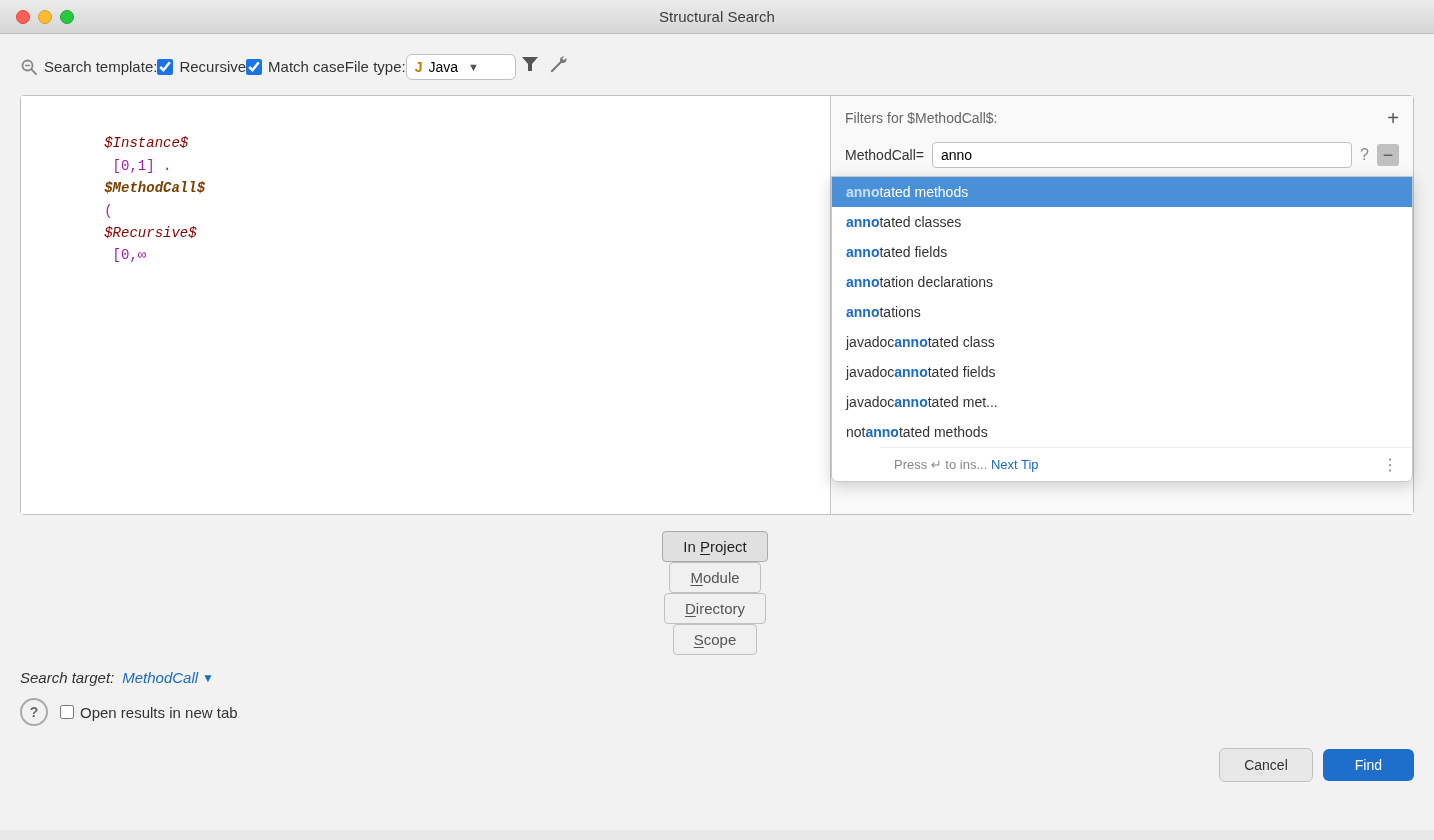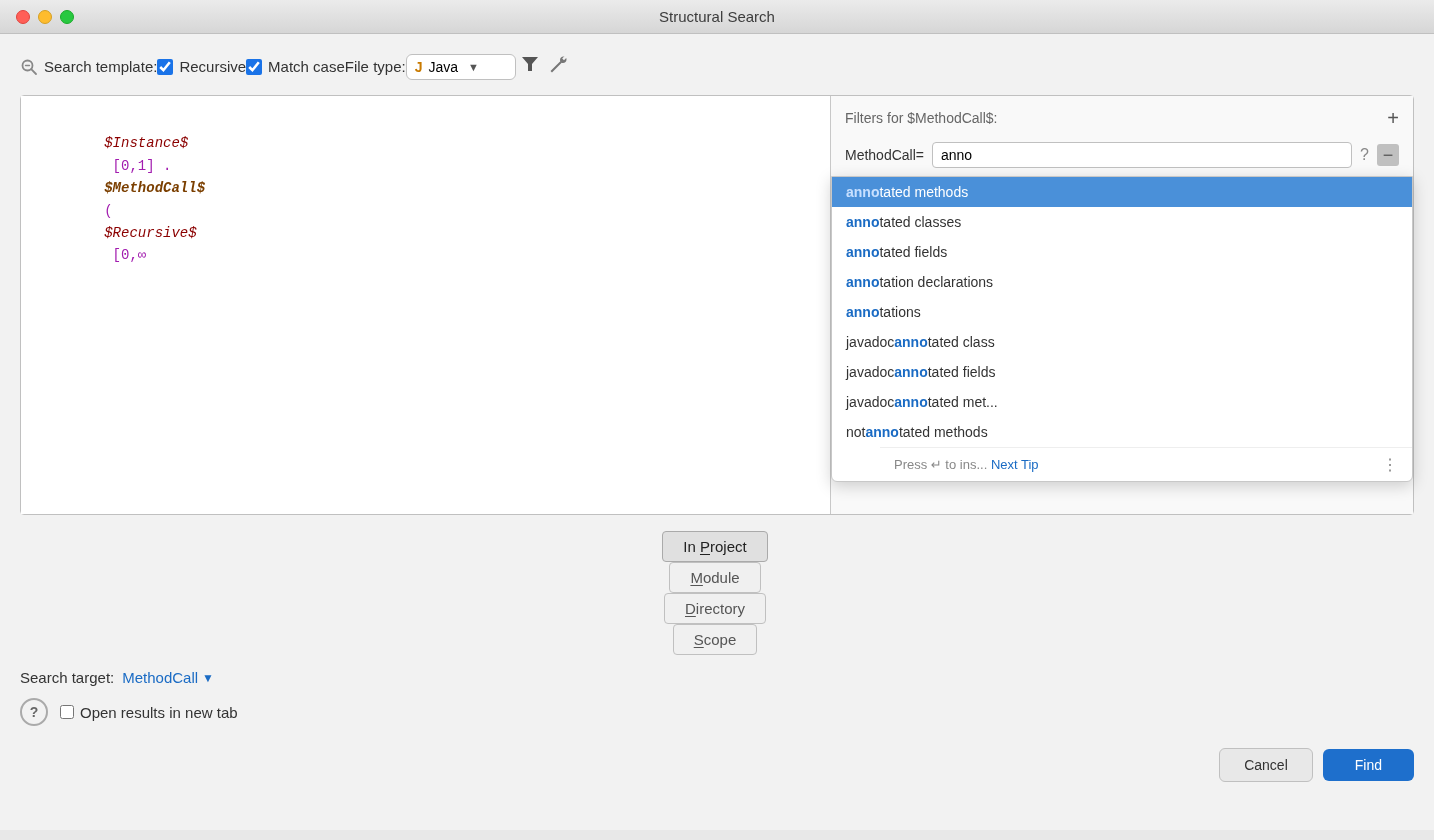--- a/index.html
+++ b/index.html
@@ -308,20 +308,21 @@
       text-underline-offset: 2px;
     }
 
     
     .search-target-row {
       display: flex;
       align-items: flex-start;
       gap: 8px;
       font-size: 15px;
       color: #333;
+      font-style: italic;
     }
     .search-target-link {
       color: #1a6bc4;
       cursor: pointer;
       display: flex;
       align-items: center;
       gap: 4px;
     }
     .chevron-down {
       font-size: 12px;

